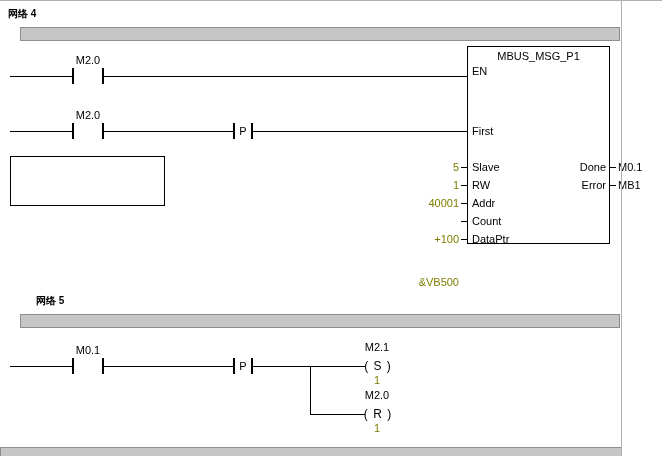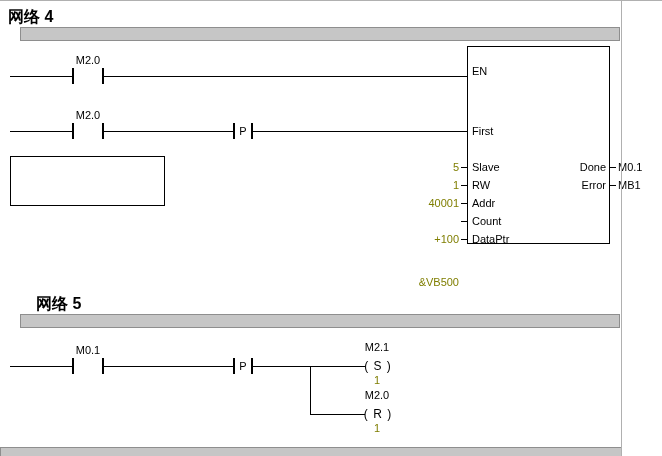--- a/index.html
+++ b/index.html
@@ -1,21 +1,21 @@
 <!DOCTYPE html>
 <html><head>
 <meta charset="utf-8">
 <style>
   html,body{margin:0;padding:0;background:#fff;}
   .screen{
     position:relative;width:662px;height:456px;background:#ffffff;
     font-family:"Liberation Sans", sans-serif;font-size:11px;color:#000;
     overflow:hidden;border-top:1px solid #b0b0b0;
   }
-  .net-title{position:absolute;font-weight:bold;font-size:16px;color:#000;white-space:nowrap;}
+  .net-title{position:absolute;font-weight:bold;font-size:10px;color:#000;white-space:nowrap;}
   .comment-bar{position:absolute;background:#c6c6c6;border:1px solid #8e8e8e;box-sizing:border-box;}
   .hline{position:absolute;height:1px;background:#000;}
   .vline{position:absolute;width:1px;background:#000;}
   .cbar{position:absolute;width:2px;height:16px;background:#000;}
   .lbl{position:absolute;white-space:nowrap;line-height:13px;}
   .center{text-align:center;}
   .right{text-align:right;}
   .operand{color:#7f7e00;}
   .fblock{position:absolute;border:1px solid #000;background:#fff;box-sizing:border-box;}
   .fblock-title{position:absolute;text-align:center;font-size:11px;}
@@ -50,20 +50,21 @@
   <div>
     <div class="cbar" style="left:233px;top:122px;"></div>
     <div class="cbar" style="left:251px;top:122px;"></div>
     <div class="lbl center" style="left:233px;top:124px;width:20px;">P</div>
   </div>
   <div class="hline" style="left:253px;top:130px;width:214px;"></div>
 
   <div class="empty-box" style="left:10px;top:155px;width:155px;height:50px;"></div>
 
   <div class="fblock" style="left:467px;top:45px;width:143px;height:198px;"></div>
+  <div class="fblock-title" style="left:467px;top:49px;width:143px;">MBUS_MSG_P1</div>
 
   <div class="lbl" style="left:472px;top:64px;">EN</div>
   <div class="lbl" style="left:472px;top:124px;">First</div>
   <div class="lbl" style="left:472px;top:160px;">Slave</div>
   <div class="lbl" style="left:472px;top:178px;">RW</div>
   <div class="lbl" style="left:472px;top:196px;">Addr</div>
   <div class="lbl" style="left:472px;top:214px;">Count</div>
   <div class="lbl" style="left:472px;top:232px;">DataPtr</div>
 
   <div class="hline" style="left:461px;top:166px;width:6px;"></div>

